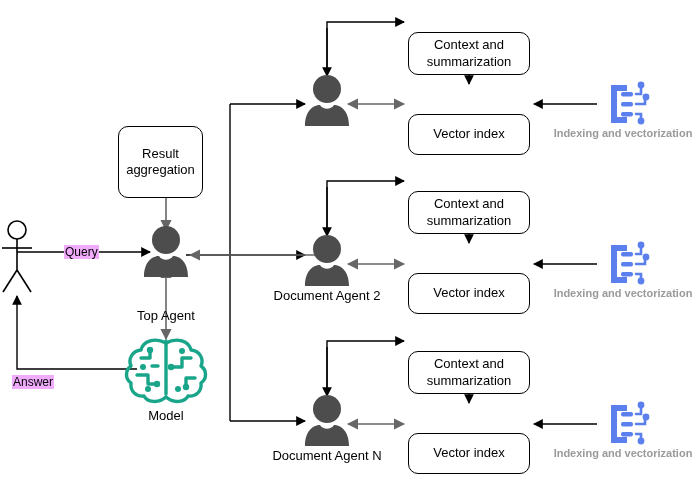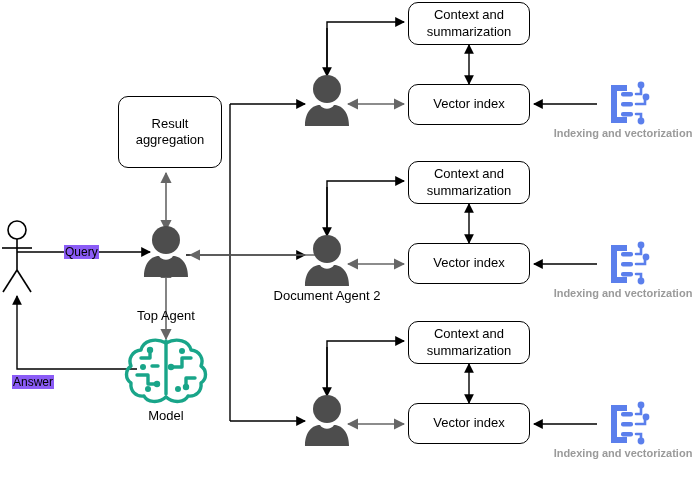--- a/index.html
+++ b/index.html
@@ -1,23 +1,23 @@
 <!DOCTYPE html>
 <html><head>
 <meta charset="utf-8">
 <style>
   html,body{margin:0;padding:0;background:#ffffff;}
   body{font-family:"Liberation Sans", sans-serif;}
   #canvas{position:relative;width:697px;height:487px;background:#ffffff;overflow:hidden;}
   .box{position:absolute;border:1.4px solid #000;border-radius:10px;background:#fff;
        display:flex;align-items:center;justify-content:center;text-align:center;
-       font-size:13px;color:#000;line-height:1.25;box-sizing:border-box;}
+       font-size:13px;color:#000;line-height:1.25;box-sizing:border-box;margin-top:30px;}
   .lbl-c{position:absolute;font-size:13px;color:#000;white-space:nowrap;transform:translateX(-50%);}
   .lbl-idx{position:absolute;font-size:11px;font-weight:bold;color:#9a9a9a;white-space:nowrap;transform:translateX(-50%);}
-  .lbl-edge{position:absolute;font-size:12px;color:#000;background:#8b5cf6;padding:0 1px;white-space:nowrap;}
+  .lbl-edge{position:absolute;font-size:12px;color:#000;background:#f0abfc;padding:0 1px;white-space:nowrap;}
   svg.layer{position:absolute;left:0;top:0;width:697px;height:487px;}
 </style>
 </head>
 <body>
 
 <div id="canvas">
 
   <svg class="layer" viewBox="0 0 697 487">
     <defs>
       <marker id="arrA" viewBox="0 0 10 10" refX="9" refY="5" markerWidth="7" markerHeight="7" orient="auto-start-reverse">
@@ -185,36 +185,37 @@
           <path d="M636,424 L645,424 L645,419"></path>
           <path d="M636,434 L641,434 L641,439"></path>
         </g>
         <circle cx="641" cy="405" r="3.4" stroke-width="0"></circle>
         <circle cx="646" cy="417" r="3.4" stroke-width="0"></circle>
         <circle cx="641" cy="441" r="3.4" stroke-width="0"></circle>
       </g>
     </g>
   </svg>
 
-  <div class="box" style="left:118px;top:96px;width:104px;height:72px;">Result aggregation</div>
+  <div class="box" style="left:118px;top:96px;width:85px;height:72px;">Result aggregation</div>
 
   <div class="box" style="left:408px;top:2px;width:122px;height:43px;">Context and summarization</div>
   <div class="box" style="left:408px;top:84px;width:122px;height:41px;">Vector index</div>
 
   <div class="box" style="left:408px;top:161px;width:122px;height:43px;">Context and summarization</div>
   <div class="box" style="left:408px;top:243px;width:122px;height:41px;">Vector index</div>
 
   <div class="box" style="left:408px;top:321px;width:122px;height:43px;">Context and summarization</div>
   <div class="box" style="left:408px;top:403px;width:122px;height:41px;">Vector index</div>
 
   <div class="lbl-edge" style="left:64px;top:245px;">Query</div>
   <div class="lbl-edge" style="left:12px;top:375px;">Answer</div>
 
   <div class="lbl-c" style="left:166px;top:279px;margin-top:29px;">Top Agent</div>
   <div class="lbl-c" style="left:166px;top:408px;">Model</div>
 
   <div class="lbl-c" style="left:327px;top:288px;">Document Agent 2</div>
+  <div class="lbl-c" style="left:327px;top:448px;">Document Agent N</div>
 
   <div class="lbl-idx" style="left:623px;top:127px;">Indexing and vectorization</div>
   <div class="lbl-idx" style="left:623px;top:287px;">Indexing and vectorization</div>
   <div class="lbl-idx" style="left:623px;top:447px;">Indexing and vectorization</div>
 
 </div>
 
 </body></html>

